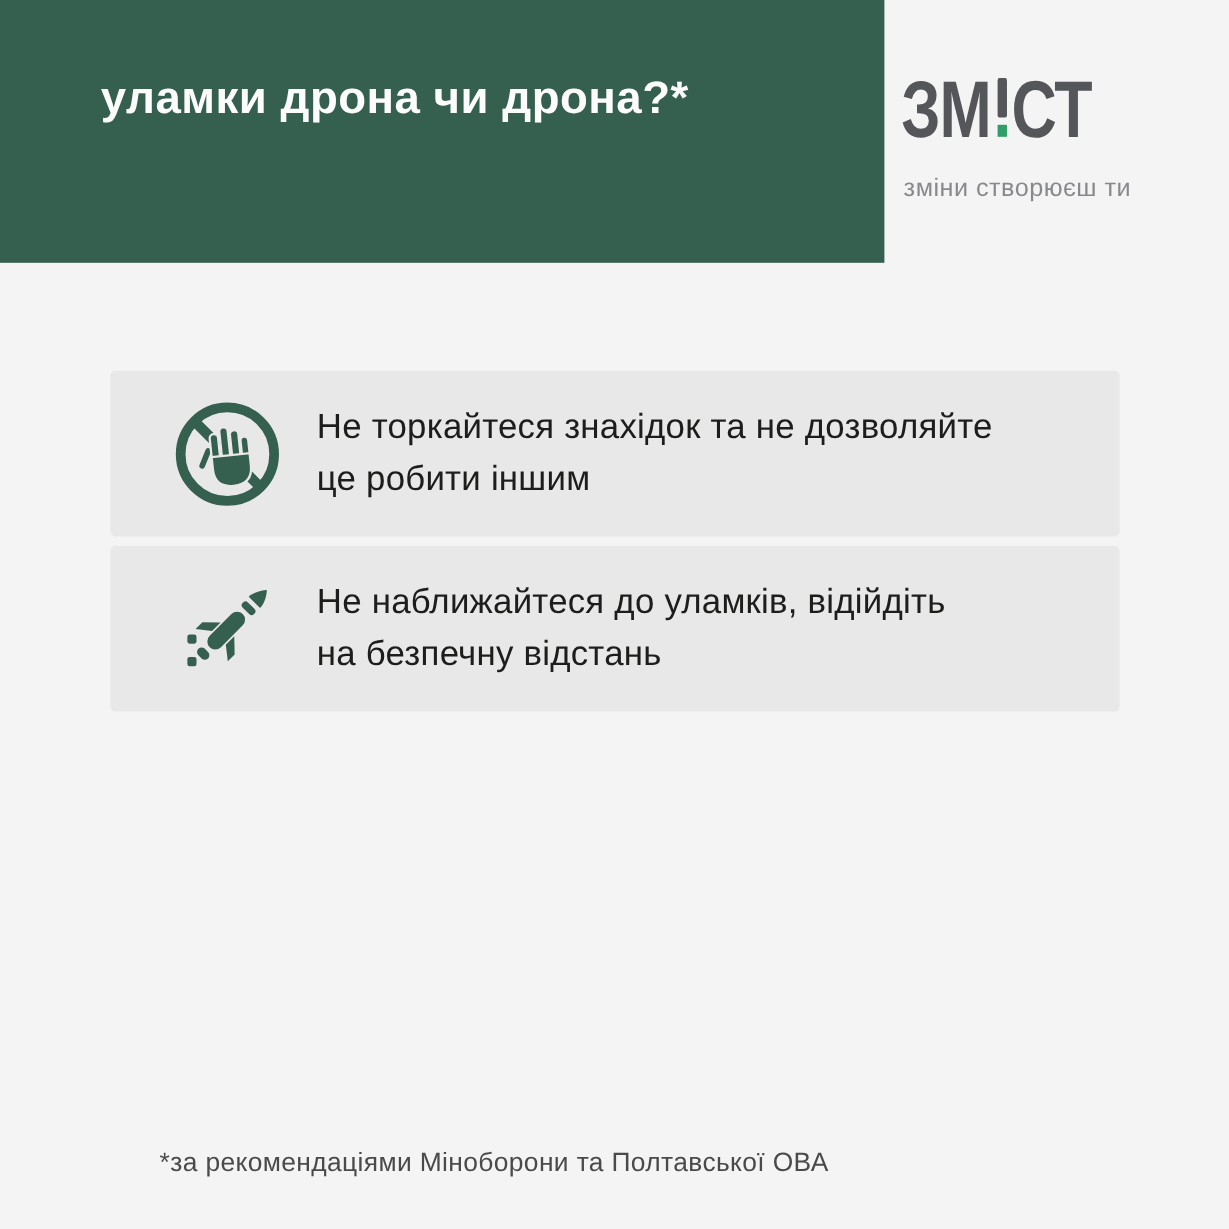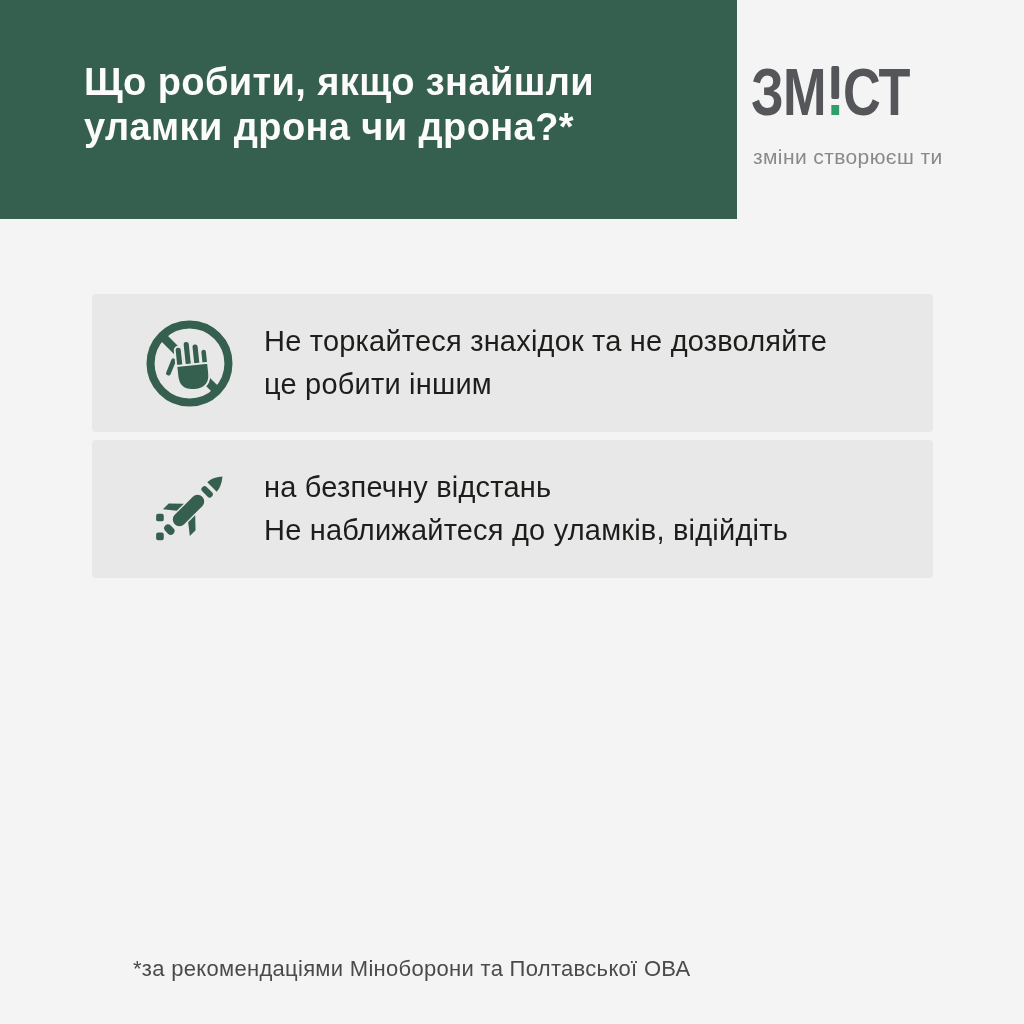--- a/index.html
+++ b/index.html
@@ -33,21 +33,21 @@
   }
   .excl { display:inline-block; width:10px; margin:0 5px 0 7px; }
   .excl-bar { display:block; width:10px; height:33px; background:#55565A; border-radius:2px; }
   .excl-dot { display:block; width:10px; height:10px; background:#2F9E68; margin-top:6px; }
   .logo-tagline {
     display:block; margin-top:20px; margin-left:2px;
     font-size:21px; color:#87898C; letter-spacing:0.4px; white-space:nowrap;
   }
 
   
-  .cards { position:absolute; left:92px; top:294px; width:841px; }
+  .cards { position:absolute; left:92px; top:309px; width:841px; }
   .card {
     width:841px; height:138px; background:#E9E8E8;
     border-radius:4px; margin-bottom:8px;
     display:flex; align-items:center;
   }
   .icon-box { width:95px; height:95px; margin-left:50px; flex:0 0 auto; }
   .card-text {
     margin-left:27px;
     font-size:29px; line-height:43px; color:#1D1D1B; letter-spacing:0.2px;
     white-space:nowrap;
@@ -59,21 +59,20 @@
     font-size:22px; color:#4A4A4A; font-weight:500; letter-spacing:0.3px;
     white-space:nowrap;
     margin-left:48px;
   }
 </style>
 </head>
 <body>
 
 <div class="header-block">
   <div class="page-title">
-    <div>Що робити, якщо знайшли</div>
     <div>уламки дрона чи дрона?*</div>
   </div>
 </div>
 
 <div class="logo">
   <div class="logo-word"><span>ЗМ</span><span class="excl"><span class="excl-bar"></span><span class="excl-dot"></span></span><span>СТ</span></div>
   <span class="logo-tagline">зміни створюєш ти</span>
 </div>
 
 <div class="cards">
@@ -108,22 +107,22 @@
           <rect x="43" y="31" width="14" height="41" rx="7"></rect>
           <path d="M41.5 50 L30 61 L30 69.5 L41.5 60.5 Z"></path>
           <path d="M58.5 50 L70 61 L70 69.5 L58.5 60.5 Z"></path>
           <rect x="44" y="76" width="12" height="8" rx="4"></rect>
           <rect x="30" y="74" width="8" height="8" rx="2" transform="rotate(45 34 78)"></rect>
           <rect x="44" y="88" width="8" height="8" rx="2" transform="rotate(45 48 92)"></rect>
         </g>
       </svg>
     </div>
     <div class="card-text">
+      <div>Не наближайтеся до уламків, відійдіть</div>
       <div>на безпечну відстань</div>
-      <div>Не наближайтеся до уламків, відійдіть</div>
     </div>
   </div>
 
 
 
 </div>
 
 <div class="footer-note">*за рекомендаціями Міноборони та Полтавської ОВА</div>
 
 </body></html>

